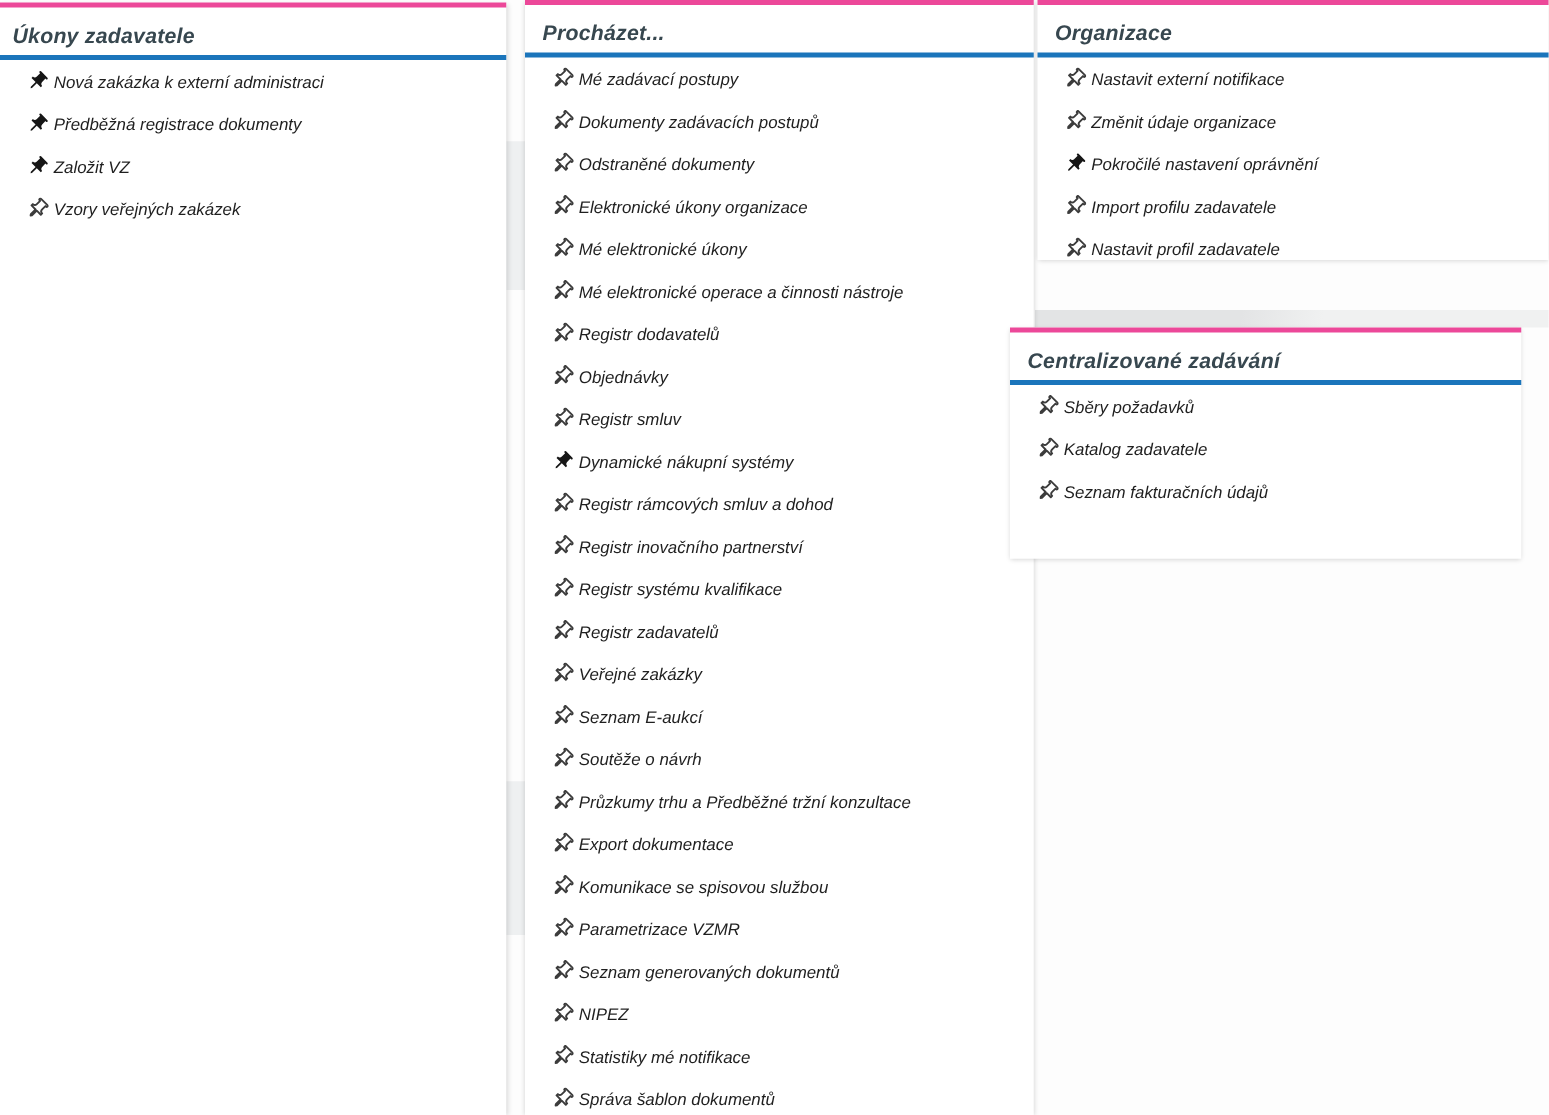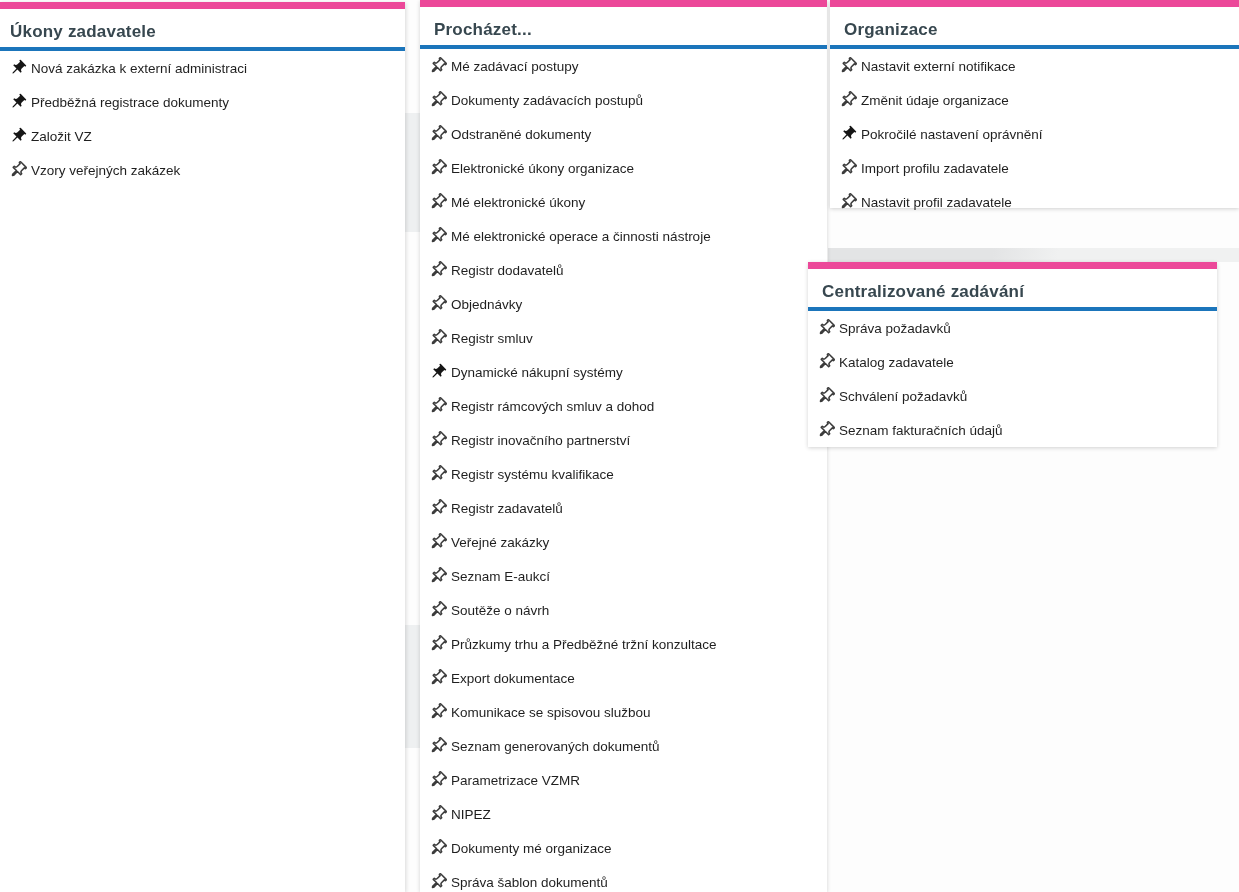--- a/index.html
+++ b/index.html
@@ -7,32 +7,32 @@
     --title:#37474f;
     --item:#1f1f1f;
     --panel-bg:#ffffff;
   }
   *{margin:0;padding:0;box-sizing:border-box;}
   html,body{width:1239px;height:892px;overflow:hidden;background:#ffffff;
     font-family:"Liberation Sans","DejaVu Sans",sans-serif;}
   .stage{position:relative;width:1239px;height:892px;background:#fdfdfd;}
 
   .panel{position:absolute;background:var(--panel-bg);
-    box-shadow:0 1px 4px rgba(0,0,0,0.18);border-top:7px solid #ec4899;}
+    box-shadow:0 1px 4px rgba(0,0,0,0.18);border-top:4px solid #ec4899;font-style:italic;}
   #panel-0{left:0;top:2px;width:405px;height:890px;box-shadow:1px 1px 4px rgba(0,0,0,0.15);}
   #panel-1{left:420px;top:0;width:407px;height:892px;text-align:center;}
   #panel-2{left:830px;top:0;width:409px;height:208px;}
   #panel-3{left:808px;top:262px;width:409px;height:185px;}
 
   .panel-header{height:42px;border-bottom:4px solid var(--accent);
     display:flex;align-items:flex-end;padding:0 0 5px 14px;}
   #panel-0 .panel-header{padding-left:10px;}
   .panel-title{font-size:17px;font-weight:700;color:var(--title);letter-spacing:0.2px;}
 
-  .panel-items{padding-top:0;}
+  .panel-items{padding-top:0;padding-left:12px;}
   .menu-item{height:34px;display:flex;align-items:center;padding-left:8px;cursor:pointer;}
   .pin{width:20px;height:18px;display:flex;align-items:center;justify-content:center;flex:0 0 20px;}
   .pin svg{display:block;}
   .menu-item-label{font-size:13.5px;color:var(--item);margin-left:3px;white-space:nowrap;}
 
   
   .gap-block{position:absolute;background:#eef0f1;}
   #gap-block-1{left:405px;top:113px;width:15px;height:119px;}
   #gap-block-2{left:405px;top:625px;width:15px;height:123px;}
   
@@ -302,51 +302,51 @@
           <span class="menu-item-label">Komunikace se spisovou službou</span>
         </div>
         <div class="menu-item">
           <span class="pin">
             <svg width="18" height="18" viewBox="0 0 24 24">
               <g transform="rotate(45 12 12)">
                 <path d="M16 9 V4 h0.8 a1.1 1.1 0 0 0 0 -2.2 H7.2 a1.1 1.1 0 0 0 0 2.2 H8 v5 c0 1.7 -1.3 3 -3 3 v2 h6.1 v7.2 L12 22.4 l0.9 -1.2 V14 H19 v-2 c-1.7 0 -3 -1.3 -3 -3 z" fill="none" stroke="#3c3c3c" stroke-width="2" stroke-linejoin="round"></path>
               </g>
             </svg>
           </span>
+          <span class="menu-item-label">Parametrizace VZMR</span>
+        </div>
+        <div class="menu-item">
+          <span class="pin">
+            <svg width="18" height="18" viewBox="0 0 24 24">
+              <g transform="rotate(45 12 12)">
+                <path d="M16 9 V4 h0.8 a1.1 1.1 0 0 0 0 -2.2 H7.2 a1.1 1.1 0 0 0 0 2.2 H8 v5 c0 1.7 -1.3 3 -3 3 v2 h6.1 v7.2 L12 22.4 l0.9 -1.2 V14 H19 v-2 c-1.7 0 -3 -1.3 -3 -3 z" fill="none" stroke="#3c3c3c" stroke-width="2" stroke-linejoin="round"></path>
+              </g>
+            </svg>
+          </span>
           <span class="menu-item-label">Seznam generovaných dokumentů</span>
         </div>
         <div class="menu-item">
           <span class="pin">
             <svg width="18" height="18" viewBox="0 0 24 24">
               <g transform="rotate(45 12 12)">
                 <path d="M16 9 V4 h0.8 a1.1 1.1 0 0 0 0 -2.2 H7.2 a1.1 1.1 0 0 0 0 2.2 H8 v5 c0 1.7 -1.3 3 -3 3 v2 h6.1 v7.2 L12 22.4 l0.9 -1.2 V14 H19 v-2 c-1.7 0 -3 -1.3 -3 -3 z" fill="none" stroke="#3c3c3c" stroke-width="2" stroke-linejoin="round"></path>
               </g>
             </svg>
           </span>
-          <span class="menu-item-label">Parametrizace VZMR</span>
-        </div>
-        <div class="menu-item">
-          <span class="pin">
-            <svg width="18" height="18" viewBox="0 0 24 24">
-              <g transform="rotate(45 12 12)">
-                <path d="M16 9 V4 h0.8 a1.1 1.1 0 0 0 0 -2.2 H7.2 a1.1 1.1 0 0 0 0 2.2 H8 v5 c0 1.7 -1.3 3 -3 3 v2 h6.1 v7.2 L12 22.4 l0.9 -1.2 V14 H19 v-2 c-1.7 0 -3 -1.3 -3 -3 z" fill="none" stroke="#3c3c3c" stroke-width="2" stroke-linejoin="round"></path>
-              </g>
-            </svg>
-          </span>
           <span class="menu-item-label">NIPEZ</span>
         </div>
         <div class="menu-item">
           <span class="pin">
             <svg width="18" height="18" viewBox="0 0 24 24">
               <g transform="rotate(45 12 12)">
                 <path d="M16 9 V4 h0.8 a1.1 1.1 0 0 0 0 -2.2 H7.2 a1.1 1.1 0 0 0 0 2.2 H8 v5 c0 1.7 -1.3 3 -3 3 v2 h6.1 v7.2 L12 22.4 l0.9 -1.2 V14 H19 v-2 c-1.7 0 -3 -1.3 -3 -3 z" fill="none" stroke="#3c3c3c" stroke-width="2" stroke-linejoin="round"></path>
               </g>
             </svg>
           </span>
-          <span class="menu-item-label">Dokumenty mé organizace</span>
+          <span class="menu-item-label">Statistiky mé notifikace</span>
         </div>
         <div class="menu-item">
           <span class="pin">
             <svg width="18" height="18" viewBox="0 0 24 24">
               <g transform="rotate(45 12 12)">
                 <path d="M16 9 V4 h0.8 a1.1 1.1 0 0 0 0 -2.2 H7.2 a1.1 1.1 0 0 0 0 2.2 H8 v5 c0 1.7 -1.3 3 -3 3 v2 h6.1 v7.2 L12 22.4 l0.9 -1.2 V14 H19 v-2 c-1.7 0 -3 -1.3 -3 -3 z" fill="none" stroke="#3c3c3c" stroke-width="2" stroke-linejoin="round"></path>
               </g>
             </svg>
           </span>
           <span class="menu-item-label">Správa šablon dokumentů</span>
@@ -418,41 +418,31 @@
     </div>
     <div class="panel-items">
         <div class="menu-item">
           <span class="pin">
             <svg width="18" height="18" viewBox="0 0 24 24">
               <g transform="rotate(45 12 12)">
                 <path d="M16 9 V4 h0.8 a1.1 1.1 0 0 0 0 -2.2 H7.2 a1.1 1.1 0 0 0 0 2.2 H8 v5 c0 1.7 -1.3 3 -3 3 v2 h6.1 v7.2 L12 22.4 l0.9 -1.2 V14 H19 v-2 c-1.7 0 -3 -1.3 -3 -3 z" fill="none" stroke="#3c3c3c" stroke-width="2" stroke-linejoin="round"></path>
               </g>
             </svg>
           </span>
-          <span class="menu-item-label">Správa požadavků</span>
+          <span class="menu-item-label">Sběry požadavků</span>
         </div>
         <div class="menu-item">
           <span class="pin">
             <svg width="18" height="18" viewBox="0 0 24 24">
               <g transform="rotate(45 12 12)">
                 <path d="M16 9 V4 h0.8 a1.1 1.1 0 0 0 0 -2.2 H7.2 a1.1 1.1 0 0 0 0 2.2 H8 v5 c0 1.7 -1.3 3 -3 3 v2 h6.1 v7.2 L12 22.4 l0.9 -1.2 V14 H19 v-2 c-1.7 0 -3 -1.3 -3 -3 z" fill="none" stroke="#3c3c3c" stroke-width="2" stroke-linejoin="round"></path>
               </g>
             </svg>
           </span>
           <span class="menu-item-label">Katalog zadavatele</span>
-        </div>
-        <div class="menu-item">
-          <span class="pin">
-            <svg width="18" height="18" viewBox="0 0 24 24">
-              <g transform="rotate(45 12 12)">
-                <path d="M16 9 V4 h0.8 a1.1 1.1 0 0 0 0 -2.2 H7.2 a1.1 1.1 0 0 0 0 2.2 H8 v5 c0 1.7 -1.3 3 -3 3 v2 h6.1 v7.2 L12 22.4 l0.9 -1.2 V14 H19 v-2 c-1.7 0 -3 -1.3 -3 -3 z" fill="none" stroke="#3c3c3c" stroke-width="2" stroke-linejoin="round"></path>
-              </g>
-            </svg>
-          </span>
-          <span class="menu-item-label">Schválení požadavků</span>
         </div>
         <div class="menu-item">
           <span class="pin">
             <svg width="18" height="18" viewBox="0 0 24 24">
               <g transform="rotate(45 12 12)">
                 <path d="M16 9 V4 h0.8 a1.1 1.1 0 0 0 0 -2.2 H7.2 a1.1 1.1 0 0 0 0 2.2 H8 v5 c0 1.7 -1.3 3 -3 3 v2 h6.1 v7.2 L12 22.4 l0.9 -1.2 V14 H19 v-2 c-1.7 0 -3 -1.3 -3 -3 z" fill="none" stroke="#3c3c3c" stroke-width="2" stroke-linejoin="round"></path>
               </g>
             </svg>
           </span>
           <span class="menu-item-label">Seznam fakturačních údajů</span>

